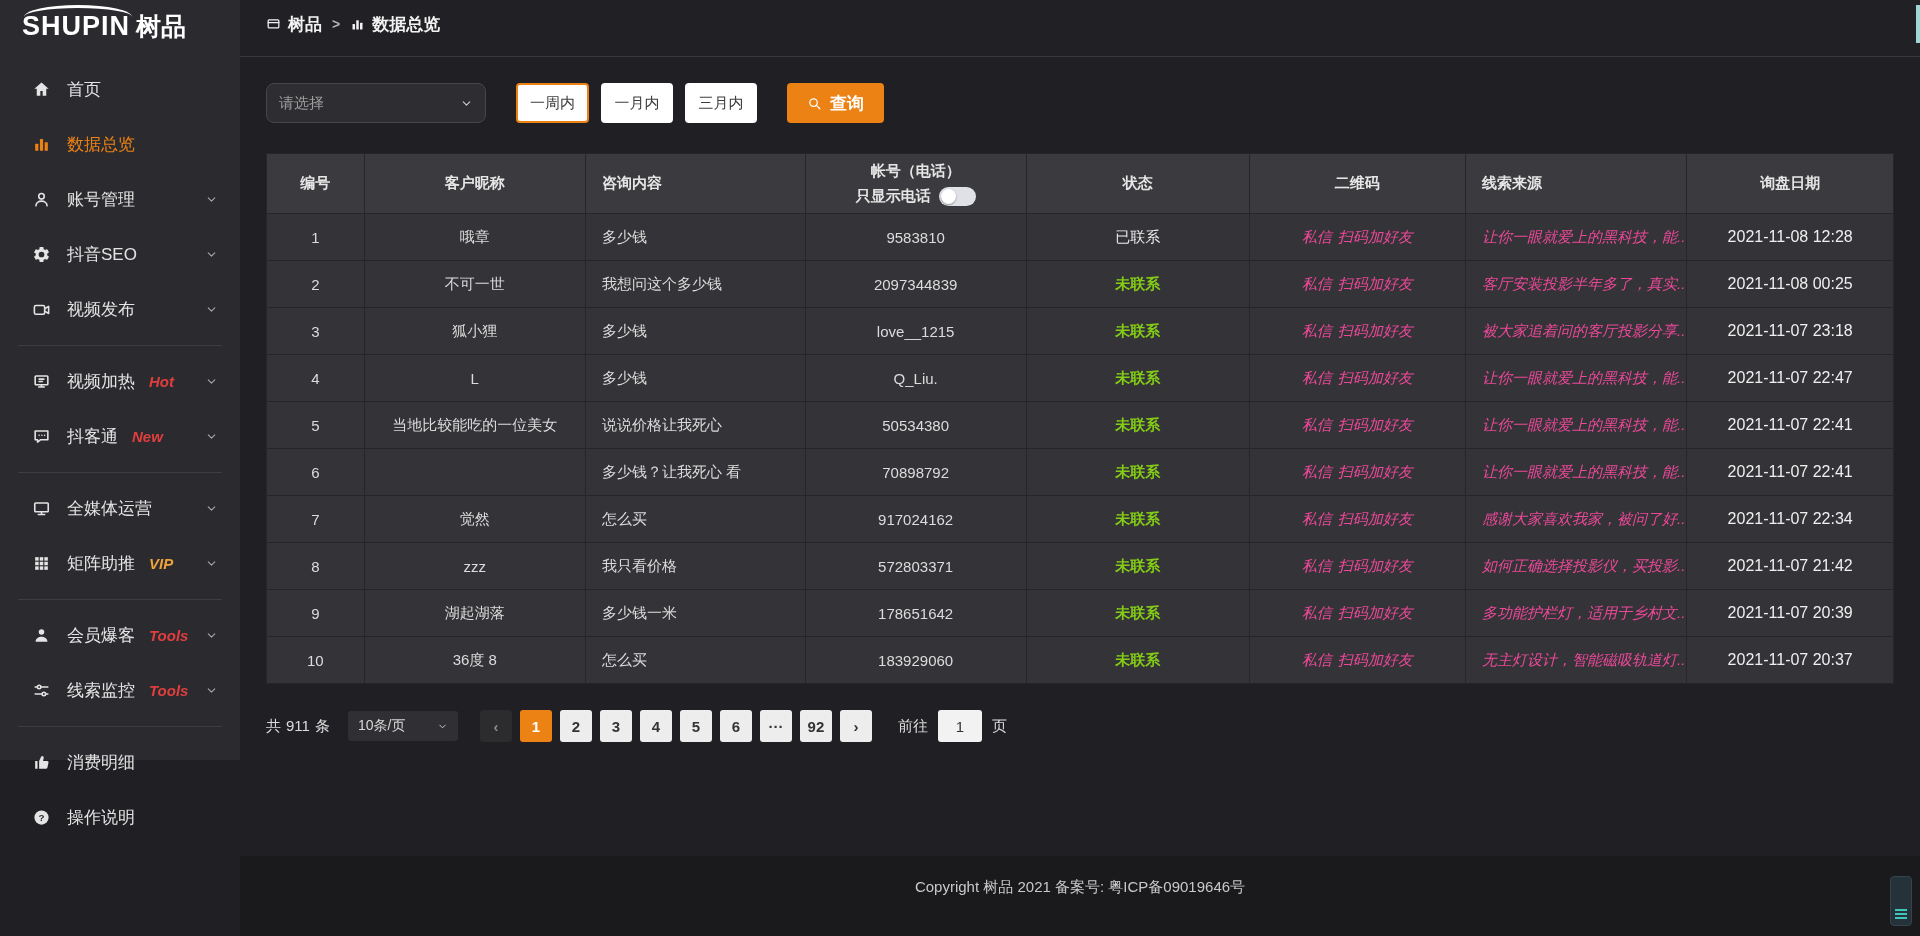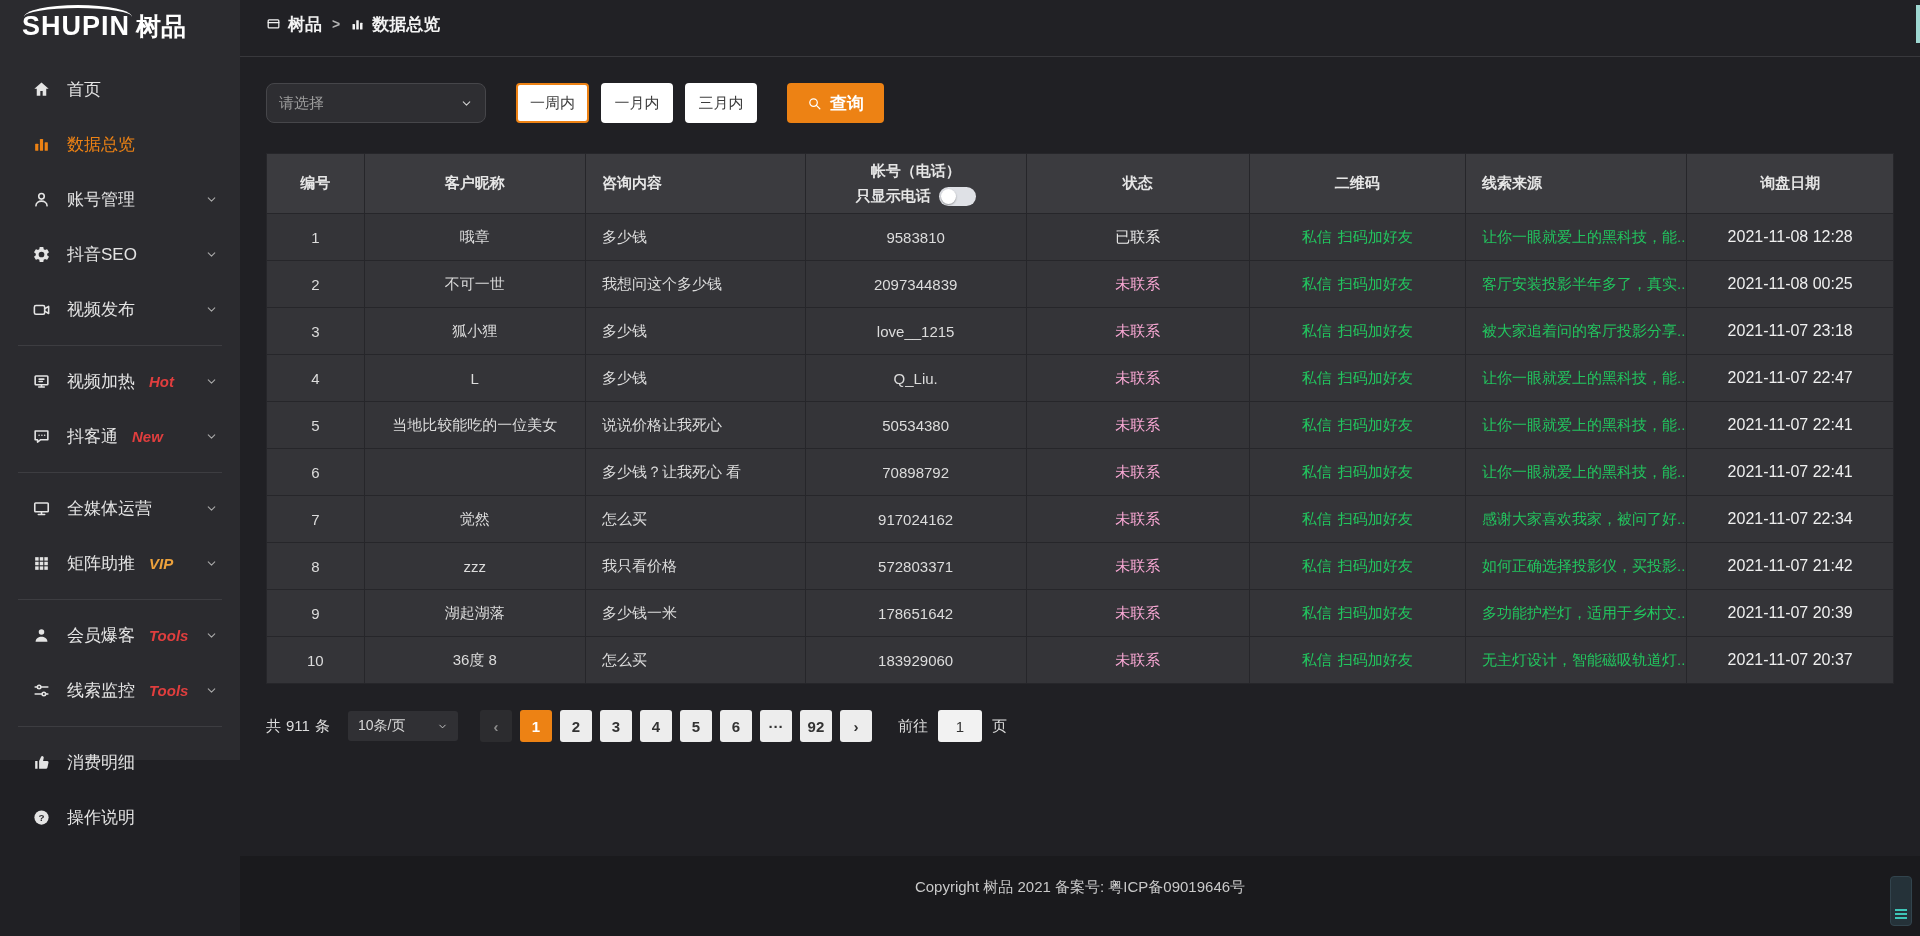--- a/index.html
+++ b/index.html
@@ -71,22 +71,22 @@
   th,td { border:1px solid #26262a; overflow:hidden; white-space:nowrap; }
   th { background:#3b3b3f; height:60px; color:#e6e6e6; font-size:15px; font-weight:bold; }
   td { background:#343438; height:47px; color:#dcdcdc; font-size:15px; text-align:center; }
   .al { text-align:left; padding-left:16px; }
   .th-stack { display:flex; flex-direction:column; align-items:center; gap:6px; }
   .th-sub { display:flex; align-items:center; gap:8px; font-weight:bold; }
   .switch { width:37px; height:19px; border-radius:10px; background:#dfe1e6; position:relative;
     display:inline-block; cursor:pointer; }
   .switch::after { content:''; position:absolute; left:2px; top:2px; width:15px; height:15px;
     border-radius:50%; background:#fff; box-shadow:0 1px 2px rgba(0,0,0,.35); }
-  .t-link { color:#22c55e; cursor:pointer; }
-  .status-un { color:#f9a8d4; }
+  .t-link { color:#ec4899; cursor:pointer;font-style:italic; }
+  .status-un { color:#84cc16;font-weight:bold; }
   .status-ok { color:#e8e8e8; }
   .qr-cell span { margin:0 3px; }
   .date-cell { color:#efefef; font-size:16px; }
 
   
   .pagination { margin-top:26px; display:flex; align-items:center; color:#dcdcdc; font-size:15px; }
   .total { margin-right:18px; }
   .total b { font-weight:normal; margin:0 5px; }
   .size-select { width:110px; height:30px; background:#303034; border-radius:3px; display:flex;
     align-items:center; justify-content:space-between; padding:7px 10px; color:#d8d8d8; font-size:14px;

